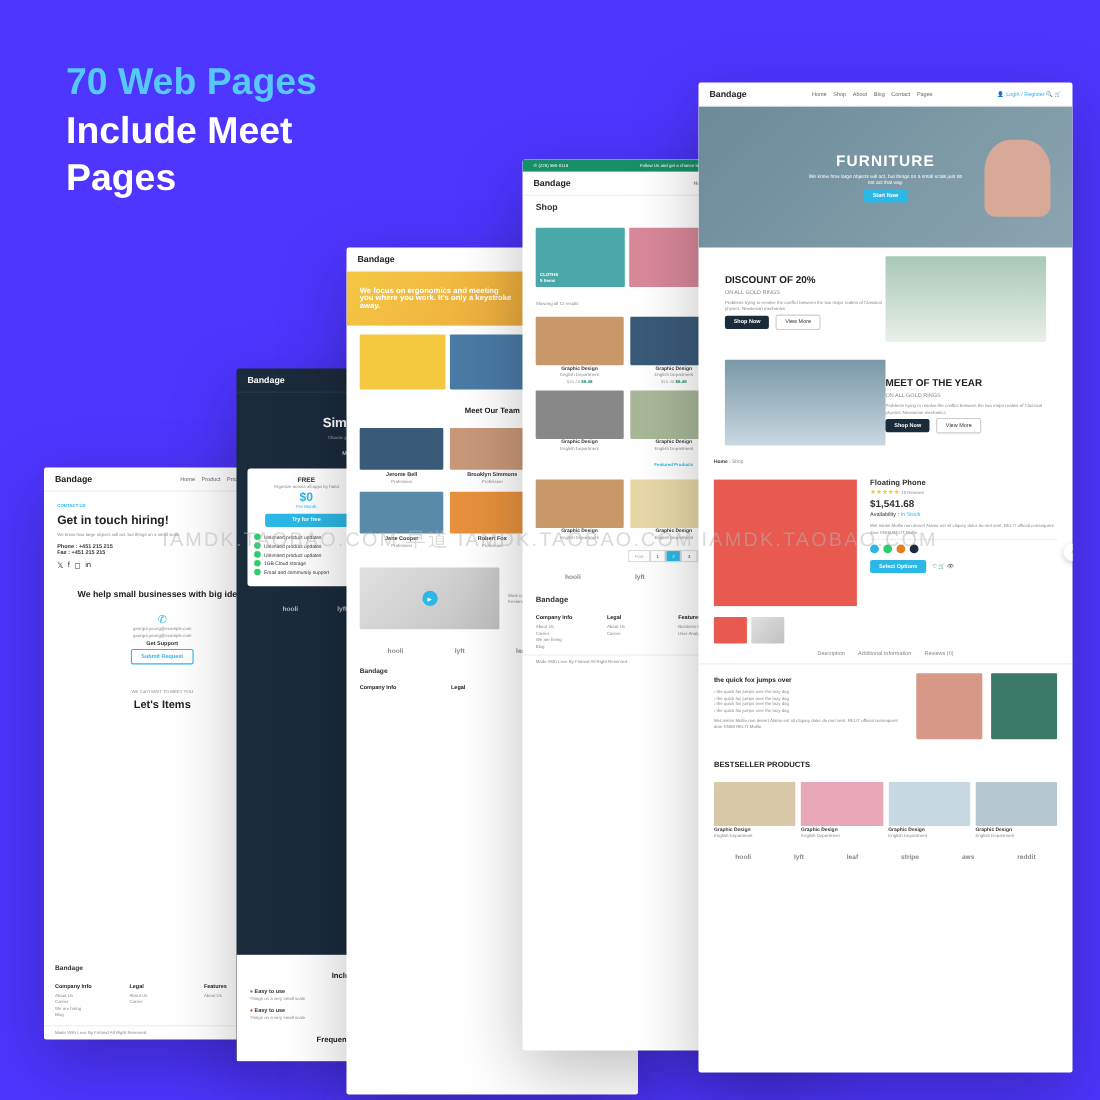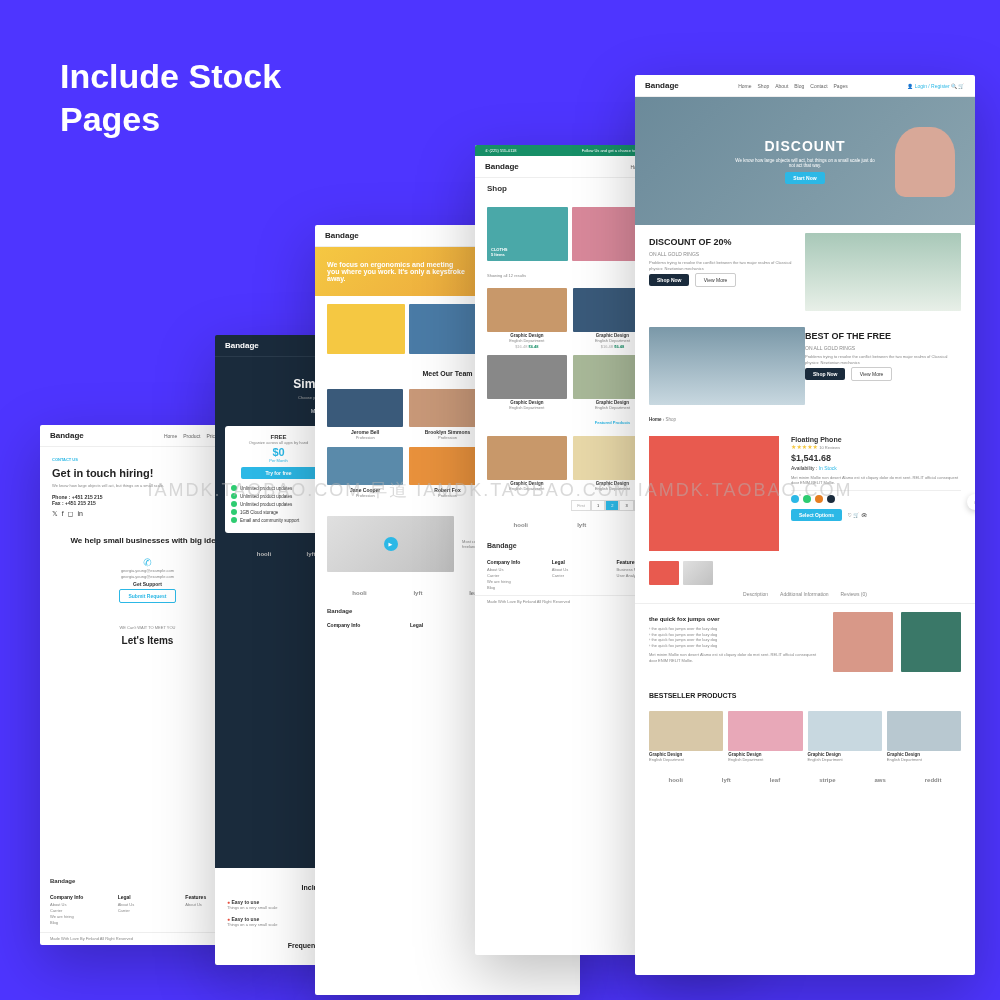--- a/index.html
+++ b/index.html
@@ -45,21 +45,21 @@
 #p4{left:475px;top:145px;width:275px;height:810px}
 .topbar{background:#178F67;color:#fff;padding:3px 10px;font-size:4px;display:flex;justify-content:space-between}
 .shop-hero{display:flex;gap:4px;padding:8px 12px}
 .shop-hero .img{flex:1;height:54px}
 .prod-grid{display:grid;grid-template-columns:repeat(3,1fr);gap:6px;padding:6px 12px}
 
 
 #p5{left:635px;top:75px;width:340px;height:900px}
 .furn-hero{height:128px;background:linear-gradient(135deg,#6b8a9a,#8ba5b0);position:relative;display:flex;align-items:center;justify-content:center;flex-direction:column;color:#fff;text-align:center}
 .furn-hero::after{content:'';position:absolute;right:20px;top:30px;width:60px;height:70px;background:#d8a898;border-radius:40% 40% 10px 10px}
-.split{display:flex;padding:8px 14px;align-items:flex-start}
+.split{display:flex;padding:8px 24px;align-items:center}
 .split .img{flex:1;height:78px}
 .split .txt{flex:1}
 .prod-detail{display:flex;padding:10px 14px;gap:12px}
 .prod-img{width:130px;height:115px;background:#E85A4F}
 .colors{display:flex;gap:4px;margin:4px 0}
 .colors span{width:8px;height:8px;border-radius:50%}
 .best-grid{display:grid;grid-template-columns:repeat(4,1fr);gap:5px;padding:6px 14px}
 .best-grid .img{height:40px}
 .logos{display:flex;justify-content:space-around;padding:8px 14px;font-size:6px;color:#888;font-weight:700}
 
@@ -70,21 +70,22 @@
 .footer-cols>div{flex:1}
 .footer-cols b{font-size:5px;color:#222;display:block;margin-bottom:2px}
 .footer-cols span{display:block;color:#888;margin:1px 0}
 .stars{color:#F5C842;font-size:6px}
 .arrow{position:absolute;right:-8px;top:50%;width:16px;height:16px;background:#fff;border-radius:50%;display:flex;align-items:center;justify-content:center;color:#333;box-shadow:0 2px 6px rgba(0,0,0,.2)}
 </style>
 </head>
 <body>
 
 <div class="hero">
-  <div class="line2">Include Stock</div>
+  <div class="line1">70 Web Pages</div>
+  <div class="line2">Include Meet</div>
   <div class="line3">Pages</div>
 </div>
 
 <div class="page" id="p1">
   <div class="hdr">
     <span class="logo">Bandage</span>
     <span class="nav">
       <span>Home</span>
       <span>Product</span>
       <span>Pricing</span>
@@ -349,38 +350,38 @@
         <span>Home</span>
         <span>Shop</span>
         <span>About</span>
         <span>Blog</span>
         <span>Contact</span>
         <span>Pages</span>
       </span>
     <span style="color:#2CB8E6;font-size:5px"><span>👤</span> <span>Login / Register</span> <span>🔍</span> <span>🛒</span></span>
   </div>
   <div class="furn-hero">
-    <div style="font-size:14px;font-weight:800;letter-spacing:1px">DISCOUNT</div>
+    <div style="font-size:14px;font-weight:800;letter-spacing:1px">FURNITURE</div>
     <div style="font-size:4.5px;max-width:140px;margin:4px 0">We know how large objects will act, but things on a small scale just do not act that way.</div>
     <span class="btn">Start Now</span>
   </div>
   <div class="split">
     <div class="txt">
       <div class="sec-title" style="font-size:9px">DISCOUNT OF 20%</div>
       <div style="font-size:5px;color:#888">ON ALL GOLD RINGS</div>
       <div class="small" style="margin:3px 0">Problems trying to resolve the conflict between the two major realms of Classical physics: Newtonian mechanics</div>
       <span class="btn btn-dk">Shop Now</span>
       <span style="font-size:5px;margin-left:4px;border:1px solid #ccc;padding:3px 8px;border-radius:2px">View More</span>
     </div>
     <div class="img" style="background:linear-gradient(#a8c8b8,#e8f0e8)"></div>
   </div>
   <div class="split">
     <div class="img" style="background:linear-gradient(#7a98a8,#c8d8e0)"></div>
     <div class="txt">
-      <div class="sec-title" style="font-size:9px">BEST OF THE FREE</div>
+      <div class="sec-title" style="font-size:9px">MEET OF THE YEAR</div>
       <div style="font-size:5px;color:#888">ON ALL GOLD RINGS</div>
       <div class="small" style="margin:3px 0">Problems trying to resolve the conflict between the two major realms of Classical physics: Newtonian mechanics</div>
       <span class="btn btn-dk">Shop Now</span>
       <span style="font-size:5px;margin-left:4px;border:1px solid #ccc;padding:3px 8px;border-radius:2px">View More</span>
     </div>
   </div>
   <div style="padding:4px 14px;font-size:4.5px;color:#888"><b style="color:#333">Home</b> › <span>Shop</span></div>
   <div class="prod-detail" style="position:relative">
     <div class="prod-img"></div>
     <div class="arrow">›</div>

